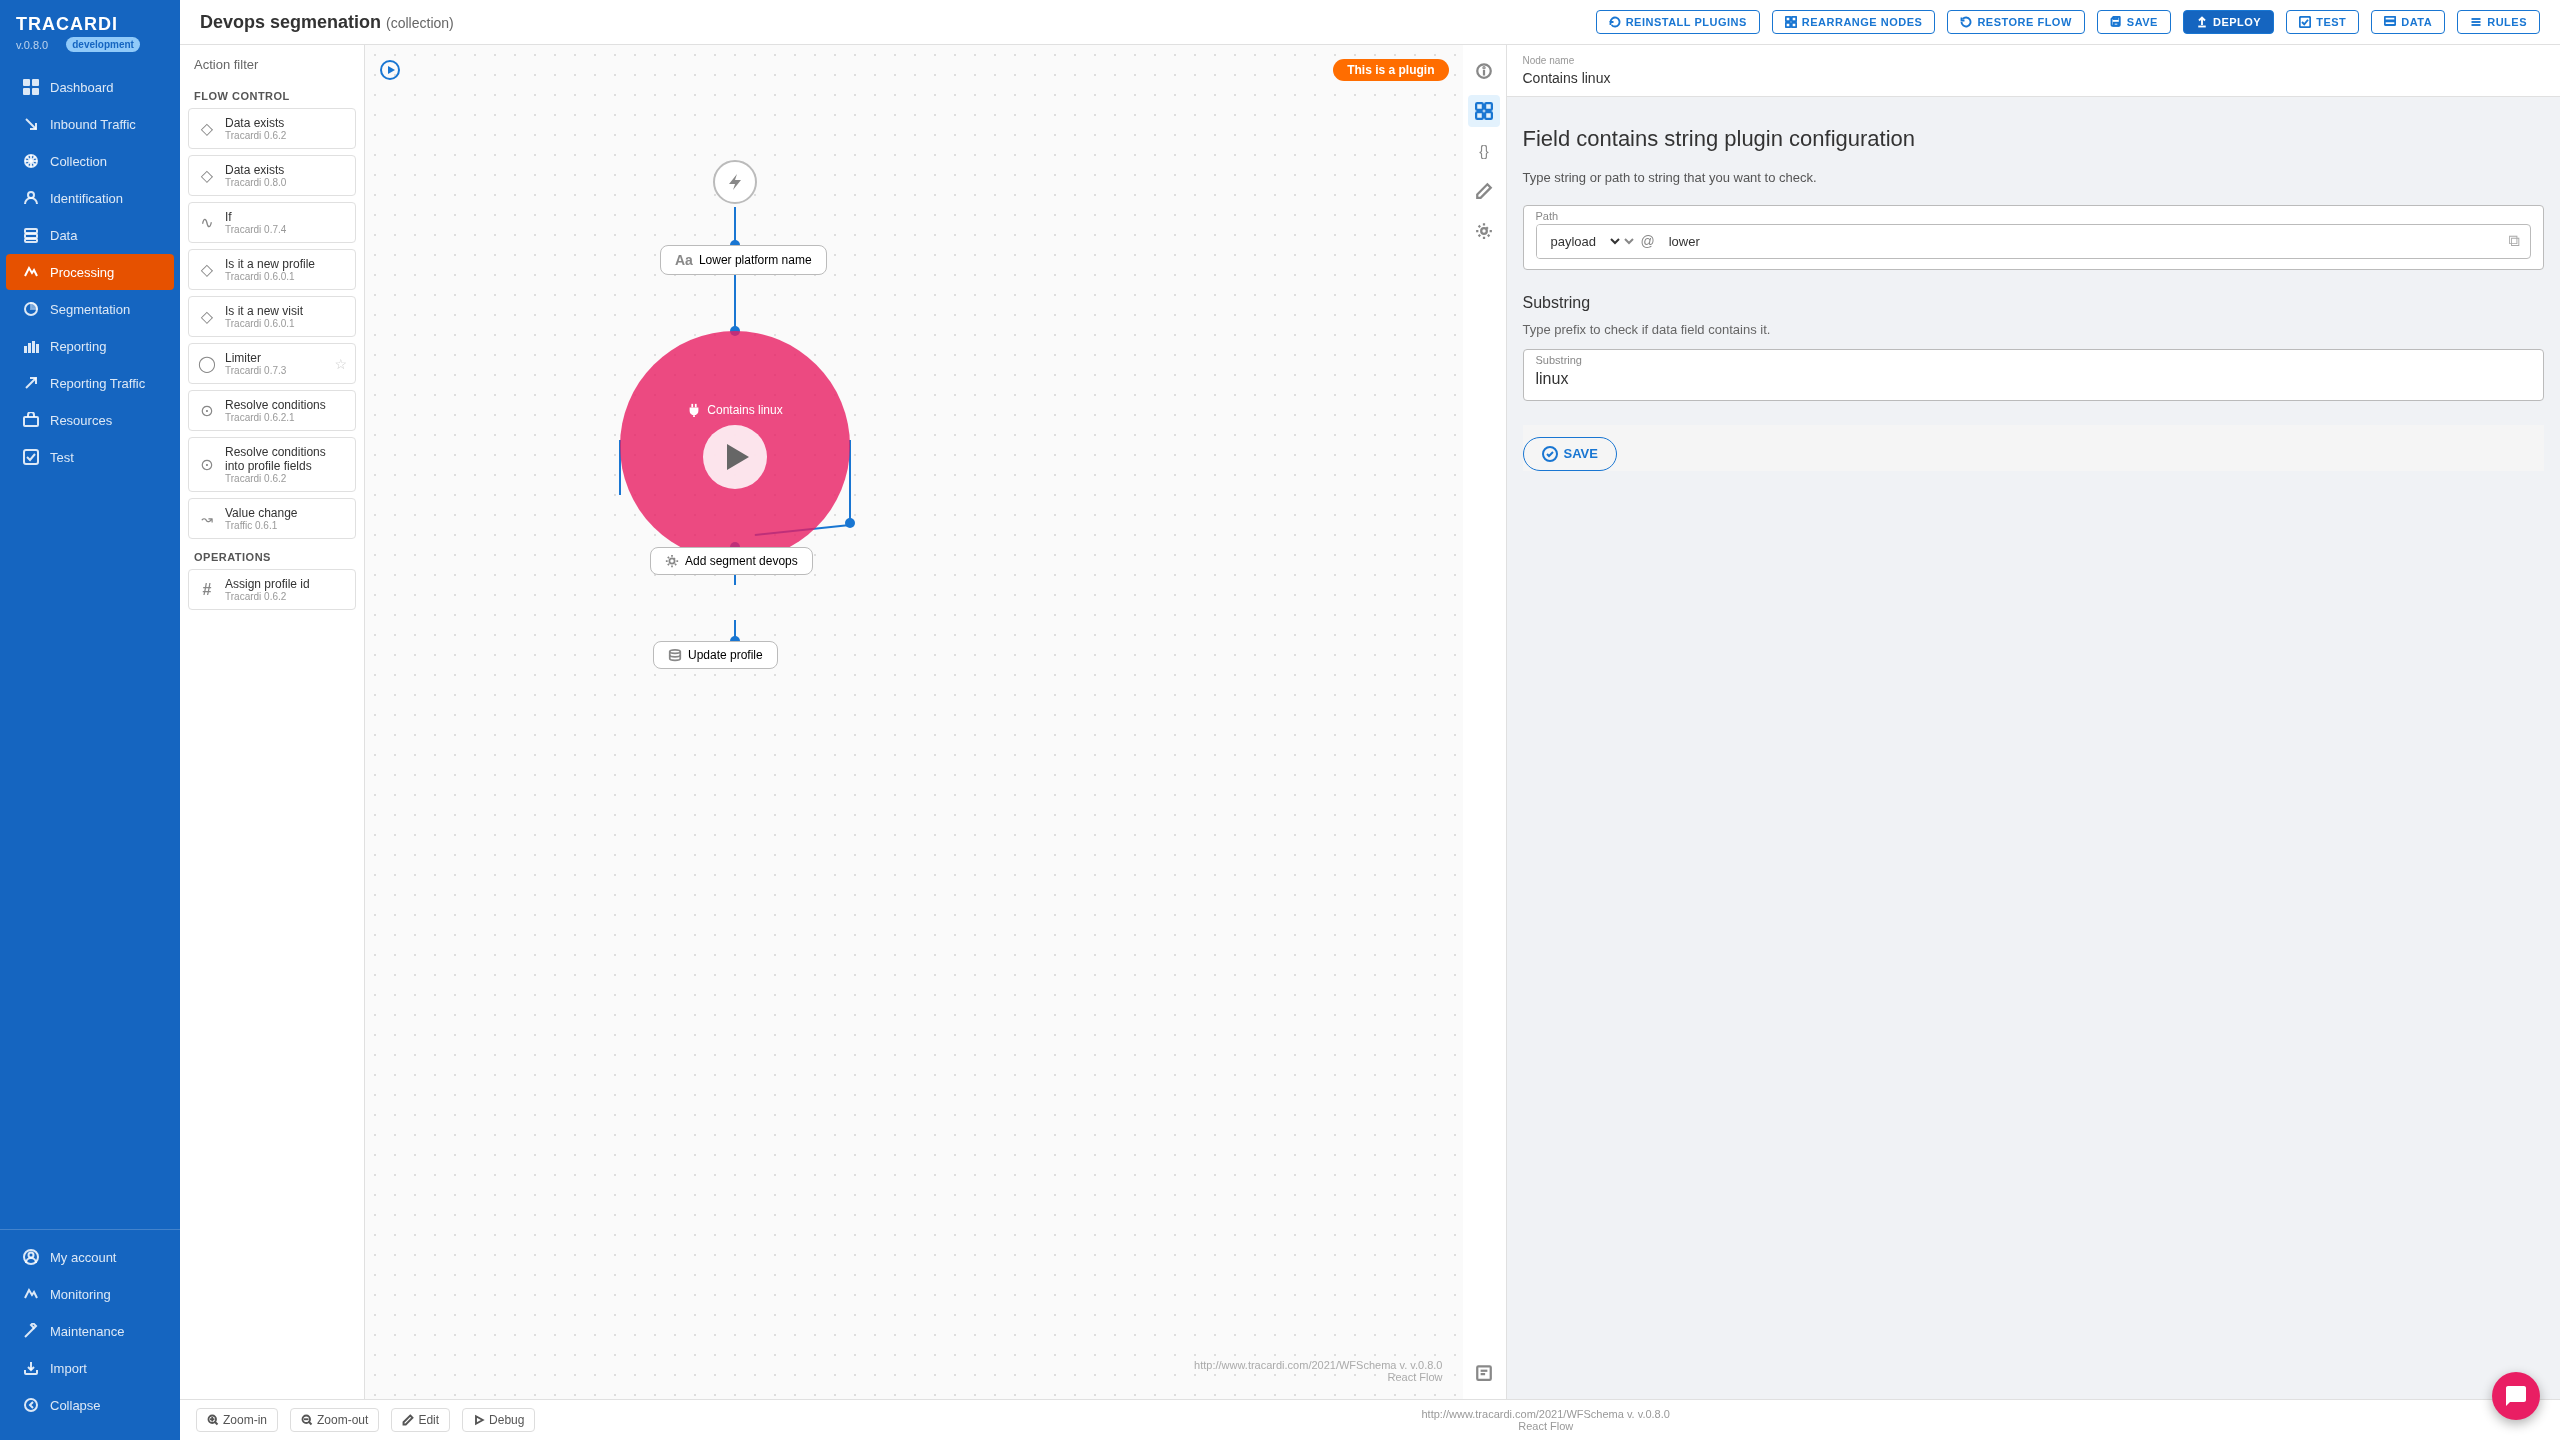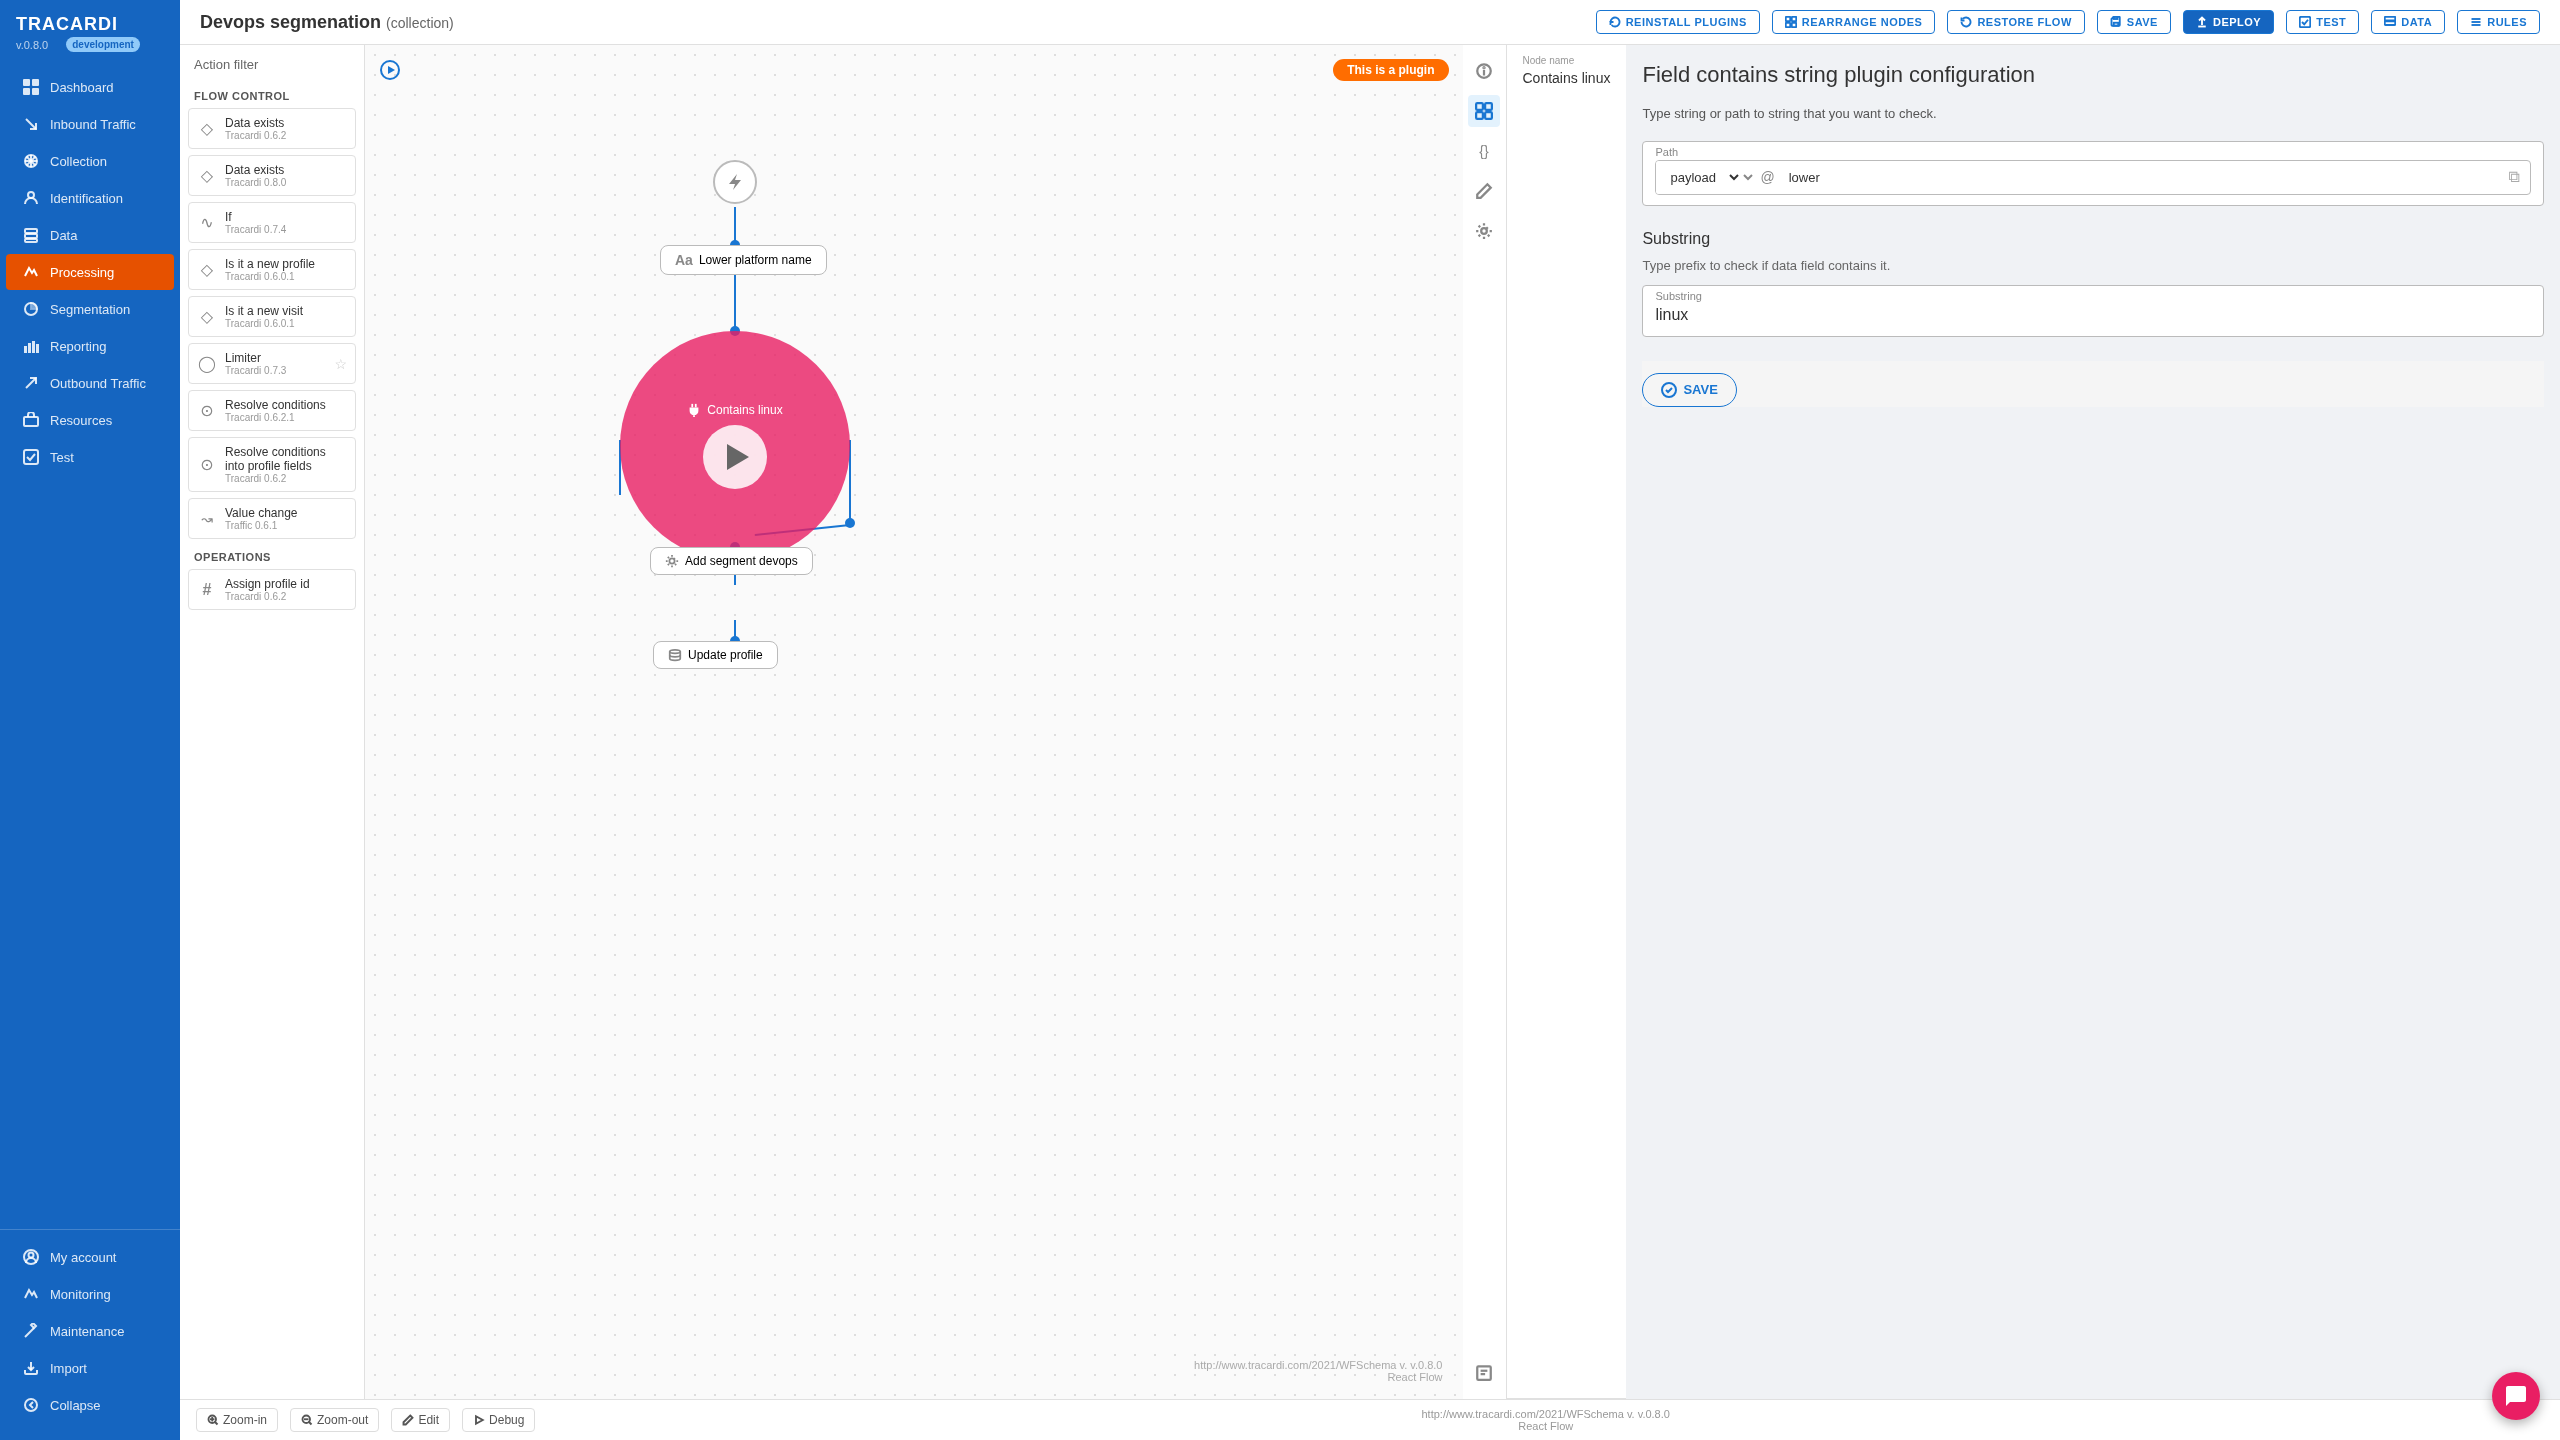--- a/index.html
+++ b/index.html
@@ -185,21 +185,21 @@
       <span>Reporting</span>
     </div>
 
     <div class="sidebar-item">
       <span class="sidebar-icon">
         <svg width="16" height="16" viewBox="0 0 16 16" fill="none" stroke="currentColor" stroke-width="2">
             <line x1="3" y1="13" x2="13" y2="3"></line>
             <polyline points="13,9 13,3 7,3"></polyline>
           </svg>
       </span>
-      <span>Outbound Traffic</span>
+      <span>Reporting Traffic</span>
     </div>
 
     <div class="sidebar-item">
       <span class="sidebar-icon">
         <svg width="16" height="16" viewBox="0 0 16 16" fill="none" stroke="currentColor" stroke-width="2">
             <rect x="1" y="5" width="14" height="9" rx="1"></rect>
             <path d="M5 5V3a3 3 0 0 1 6 0v2"></path>
           </svg>
       </span>
       <span>Resources</span>
@@ -538,21 +538,21 @@
         <div style="flex:1;"></div>
         <div class="config-icon-btn" title="Docs">
           <svg width="18" height="18" viewBox="0 0 16 16" fill="none" stroke="#888" stroke-width="2">
               <path d="M2 3a1 1 0 0 1 1-1h10a1 1 0 0 1 1 1v10a1 1 0 0 1-1 1H3a1 1 0 0 1-1-1V3z"></path>
               <line x1="5" y1="6" x2="11" y2="6"></line>
               <line x1="5" y1="9" x2="9" y2="9"></line>
             </svg>
         </div>
       </div>
 
-      <div style="flex:1;display:flex;flex-direction:row;overflow:hidden;">
+      <div style="flex:1;display:flex;flex-direction:column;overflow:hidden;gap:12px;">
 
         <div class="node-name-section">
           <div class="node-name-label">Node name</div>
           <div class="node-name-value">Contains linux</div>
         </div>
 
         <div class="config-panel-main">
           <h2 class="config-title">Field contains string plugin configuration</h2>
           <p class="config-description">Type string or path to string that you want to check.</p>
 

